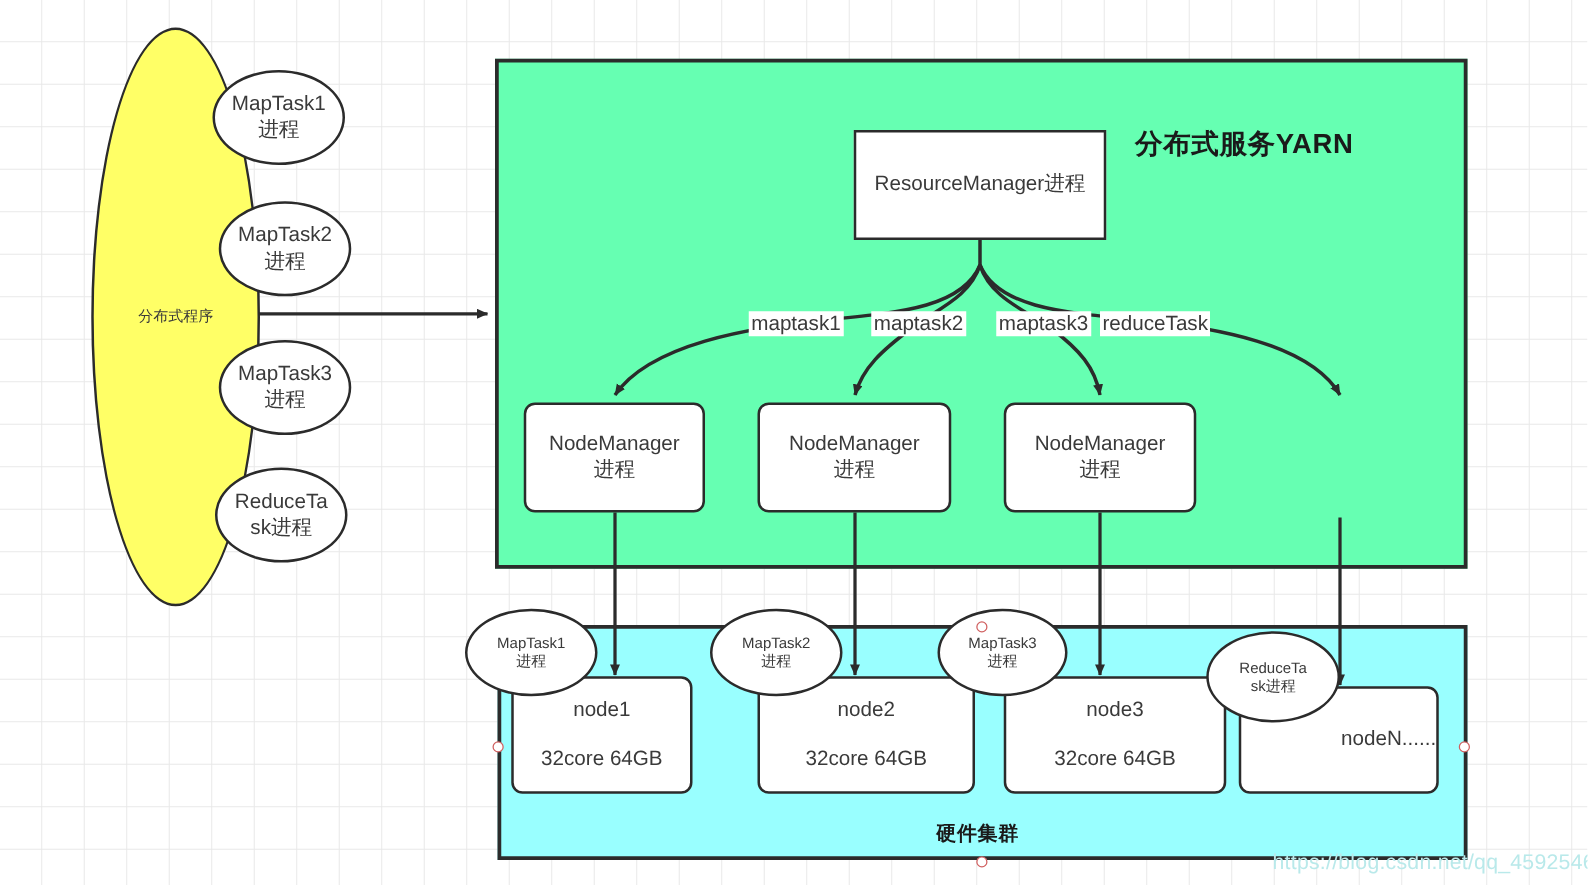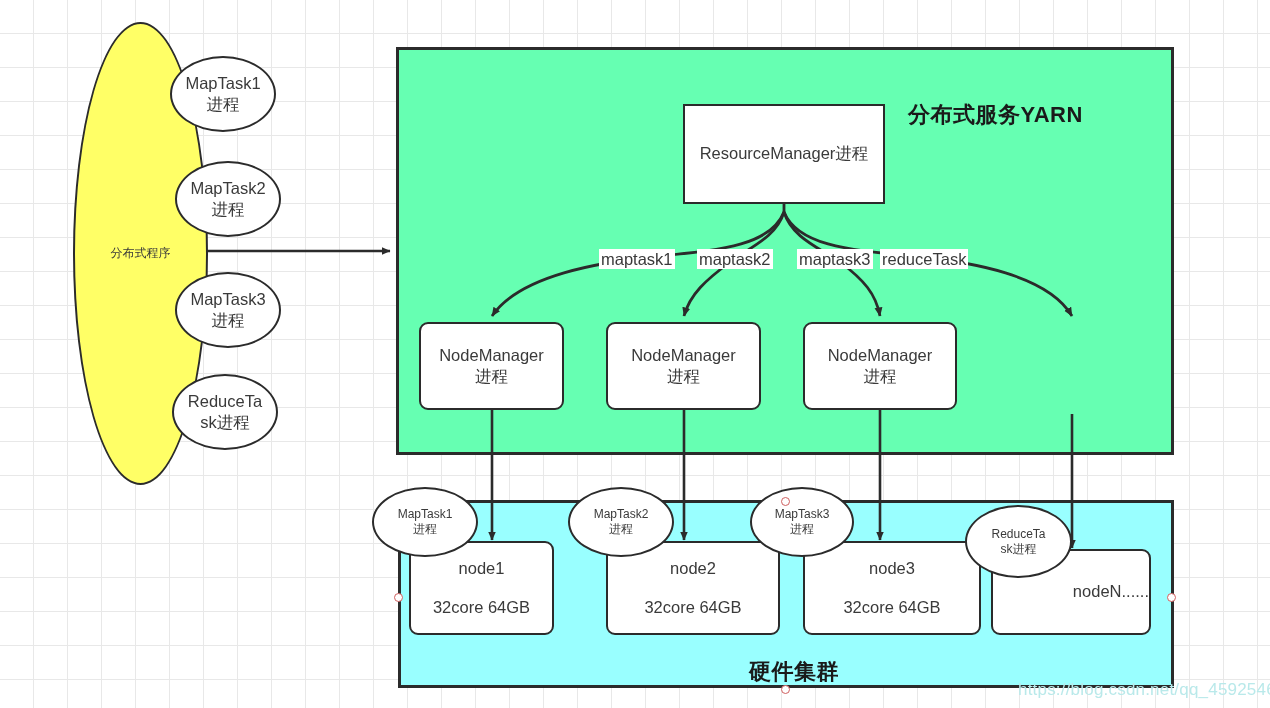--- a/index.html
+++ b/index.html
@@ -124,21 +124,21 @@
   </div>
   <div class="ellipse t17" style="left:172px;top:374px;width:106px;height:76px;">
     <span>ReduceTa</span>
     <span>sk进程</span>
   </div>
 
   <div class="region-title" style="left:908px;top:100px;font-size:22px;letter-spacing:.5px;">
     <span>分布式服务YARN</span>
   </div>
 
-  <div class="nodebox sharp t17" style="left:683px;top:104px;width:202px;height:100px;">
+  <div class="nodebox sharp t17" style="left:683px;top:104px;width:202px;height:88px;">
     <span>ResourceManager进程</span>
   </div>
 
   <div class="edgelabel t17" style="left:599px;top:249px;">
     <span>maptask1</span>
   </div>
   <div class="edgelabel t17" style="left:697px;top:249px;">
     <span>maptask2</span>
   </div>
   <div class="edgelabel t17" style="left:797px;top:249px;">
@@ -190,21 +190,21 @@
   </div>
   <div class="ellipse t16" style="left:750px;top:487px;width:104px;height:70px;">
     <span>MapTask3</span>
     <span>进程</span>
   </div>
   <div class="ellipse t16" style="left:965px;top:505px;width:107px;height:73px;">
     <span>ReduceTa</span>
     <span>sk进程</span>
   </div>
 
-  <div class="region-title" style="left:749px;top:657px;font-size:22px;letter-spacing:.5px;">
+  <div class="region-title" style="left:749px;top:657px;font-size:16px;letter-spacing:.5px;">
     <span>硬件集群</span>
   </div>
 
   <div class="handle" style="left:394px;top:593px;"></div>
   <div class="handle" style="left:1167px;top:593px;"></div>
   <div class="handle" style="left:781px;top:497px;"></div>
   <div class="handle" style="left:781px;top:685px;"></div>
 
   <div class="watermark" style="left:1018px;top:680px;">
     <span>https://blog.csdn.net/qq_45925467</span>

